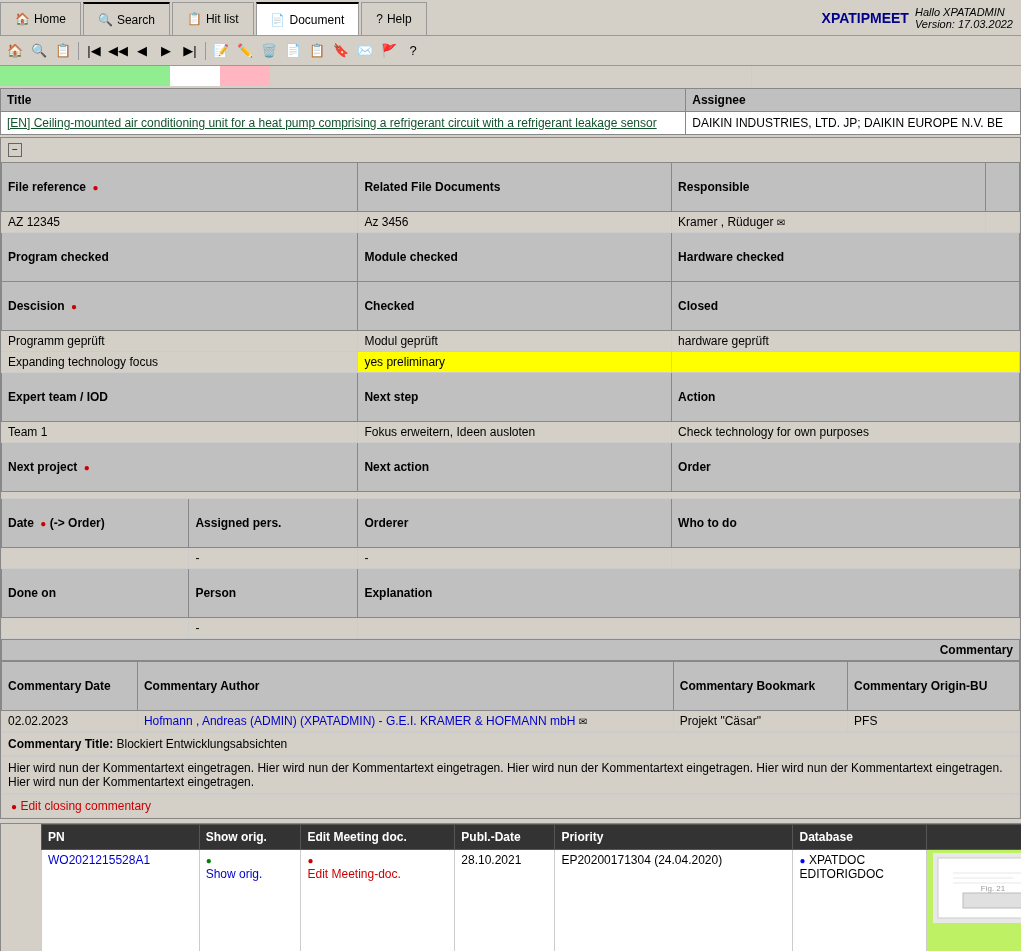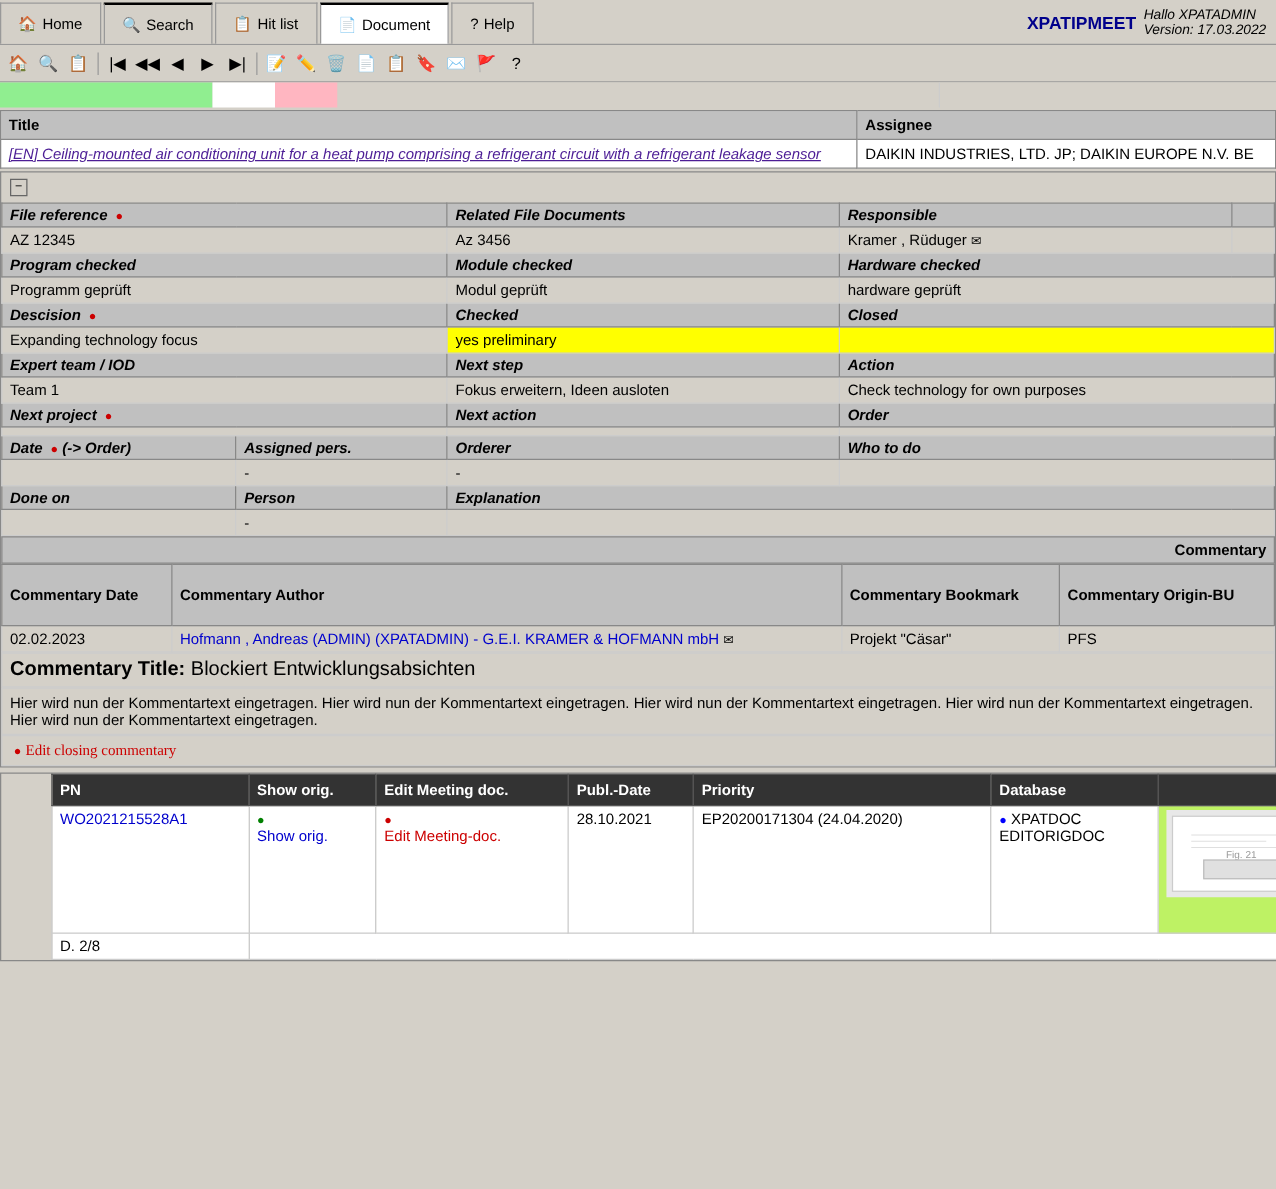--- a/index.html
+++ b/index.html
@@ -90,21 +90,21 @@
       text-align: left;
       font-weight: bold;
       font-size: 12px;
     }
     .header-table td {
       border: 1px solid #888;
       padding: 4px 6px;
       font-size: 12px;
       vertical-align: top;
     }
-    .title-link { color: #4c1d95; text-decoration: underline; font-style: italic; }
+    .title-link { color: #14532d; text-decoration: underline; }
 
     
     .section-box {
       border: 1px solid #888;
       margin: 2px 0;
     }
     .section-collapse-btn {
       display: inline-block;
       width: 14px;
       height: 14px;
@@ -118,25 +118,24 @@
     }
 
     
     .data-grid {
       width: 100%;
       border-collapse: collapse;
     }
     .data-grid th {
       background: #c0c0c0;
       border: 1px solid #888;
-      padding: 2px 6px;
+      padding: 17px 6px;
       text-align: left;
       font-weight: bold;
       font-size: 12px;
-      font-style: italic;
     }
     .data-grid td {
       border: 1px solid #ccc;
       padding: 3px 6px;
       font-size: 12px;
       vertical-align: top;
     }
     .highlight-yellow { background: #ffff00; }
     .red-dot { color: #cc0000; font-size: 10px; margin-left: 3px; }
     .blue-dot { color: #0000ff; font-size: 10px; }
@@ -166,34 +165,34 @@
     .commentary-table td {
       border: 1px solid #ccc;
       padding: 3px 6px;
       font-size: 12px;
       vertical-align: top;
     }
     .commentary-author-link { color: #0000cc; }
     .commentary-title-row {
       border: 1px solid #ccc;
       padding: 4px 6px;
-      font-size: 16px;
+      font-size: 12px;
     }
     .commentary-text-row {
       border: 1px solid #ccc;
       padding: 4px 6px;
       font-size: 12px;
       color: #000;
     }
     .edit-commentary-row {
       border: 1px solid #ccc;
       padding: 4px 6px;
       font-size: 12px;
     }
-    .edit-commentary-link { color: #cc0000; cursor: pointer; font-family: Liberation Serif, serif; }
+    .edit-commentary-link { color: #cc0000; cursor: pointer; }
 
     
     .bottom-table-container {
       margin-top: 4px;
       border: 1px solid #888;
     }
     .bottom-table {
       width: 100%;
       border-collapse: collapse;
       margin-left: 40px;
@@ -328,32 +327,32 @@
           </td>
           <td></td>
         </tr>
 
         <tr>
           <th colspan="2">Program checked</th>
           <th>Module checked</th>
           <th colspan="2">Hardware checked</th>
         </tr>
         <tr>
-          <td colspan="2">Programm geprüft</td>
-          <td>Modul geprüft</td>
-          <td colspan="2">hardware geprüft</td>
-        </tr>
-
-        <tr>
           <th colspan="2">
             <span>Descision</span>
             <span class="red-dot">●</span>
           </th>
           <th>Checked</th>
           <th colspan="2">Closed</th>
+        </tr>
+
+        <tr>
+          <td colspan="2">Programm geprüft</td>
+          <td>Modul geprüft</td>
+          <td colspan="2">hardware geprüft</td>
         </tr>
         <tr>
           <td colspan="2">Expanding technology focus</td>
           <td class="highlight-yellow">yes preliminary</td>
           <td colspan="2" class="highlight-yellow"></td>
         </tr>
 
         <tr>
           <th colspan="2">Expert team / IOD</th>
           <th>Next step</th>

